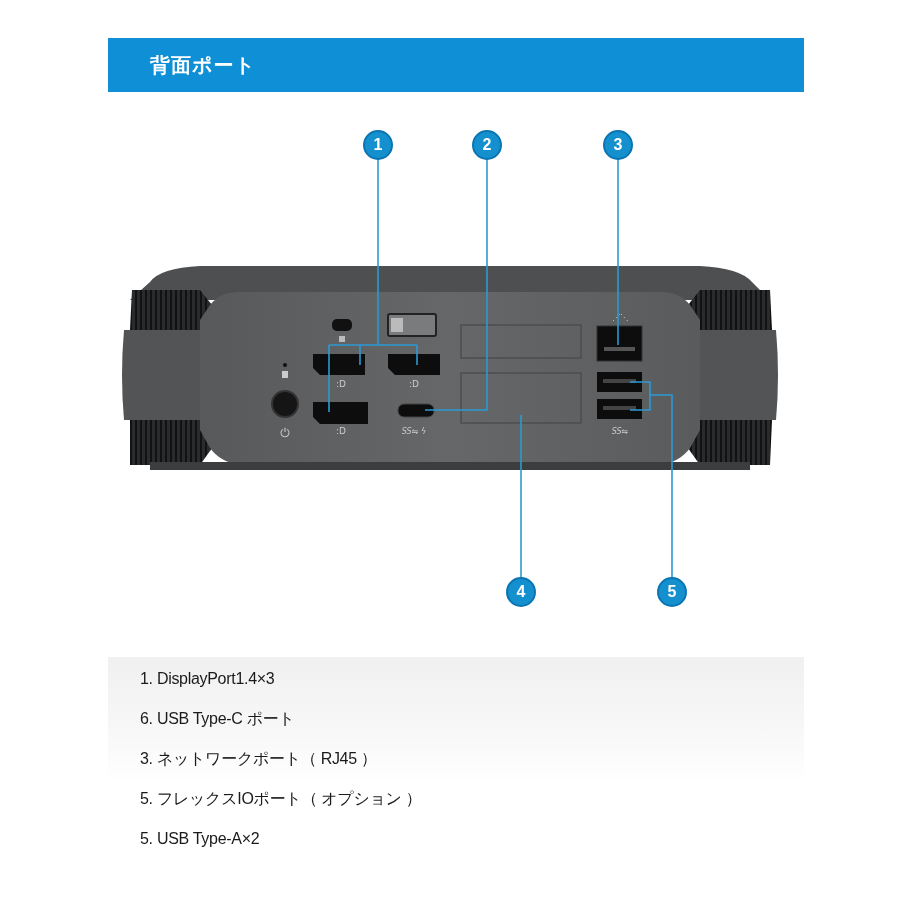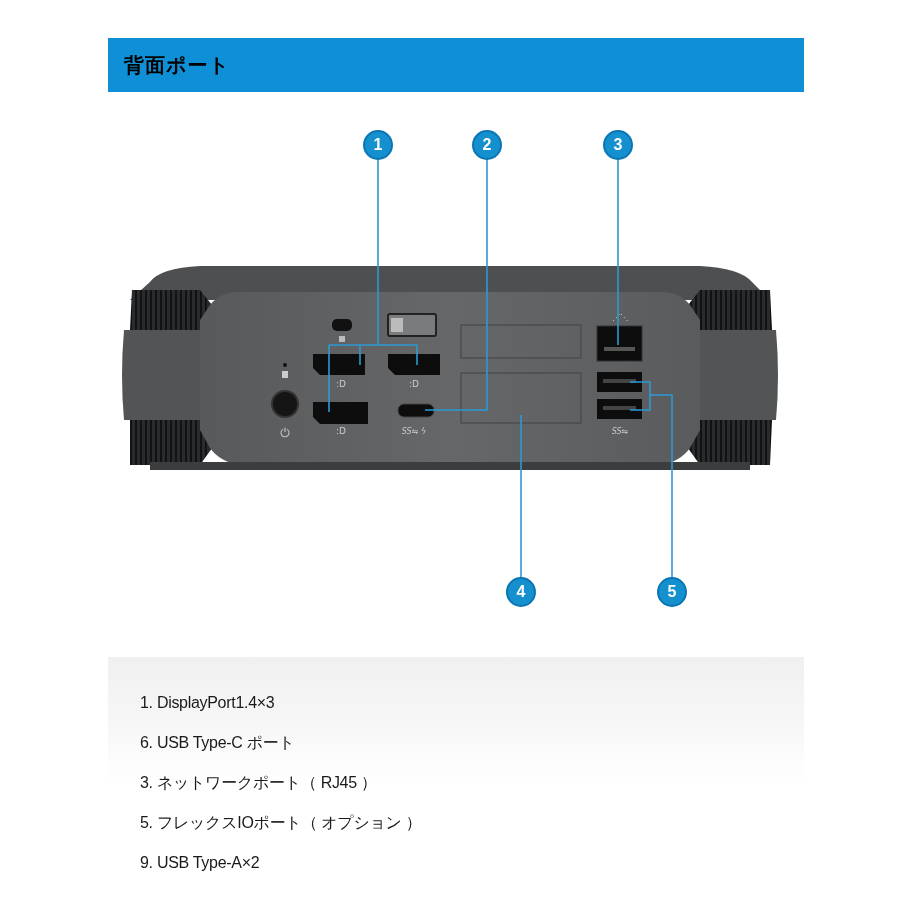--- a/index.html
+++ b/index.html
@@ -5,39 +5,39 @@
     * { box-sizing: border-box; margin: 0; padding: 0; }
     html, body { width: 900px; height: 900px; background: #ffffff; overflow: hidden; }
     body { position: relative; font-family: "DejaVu Sans", sans-serif; }
 
     .header {
       position: absolute; left: 108px; top: 38px; width: 696px; height: 54px;
       background: #0f8fd6;
       display: flex; align-items: center;
     }
     .header-title {
-      color: #000000; font-size: 20px; font-weight: bold; padding-left: 16px;
+      color: #ffffff; font-size: 20px; font-weight: bold; padding-left: 42px;
       letter-spacing: 1px;
     }
 
     .diagram { position: absolute; left: 0; top: 0; width: 900px; height: 640px; }
 
     .callout {
       position: absolute; width: 30px; height: 30px; border-radius: 50%;
       background: #1590cf; border: 2px solid #0b75b3;
       color: #fff; font-weight: bold; font-size: 16px;
       display: flex; align-items: center; justify-content: center;
       font-family: "Liberation Sans", sans-serif;
     }
 
     .spec-panel {
       position: absolute; left: 108px; top: 657px; width: 696px; height: 230px;
       background: linear-gradient(to bottom, #f0f0f0 0%, #f7f7f7 30%, #ffffff 55%, #ffffff 100%);
     }
-    .spec-list { position: absolute; left: 140px; top: 692px; list-style: none; }
+    .spec-list { position: absolute; left: 140px; top: 668px; list-style: none; }
     .spec-item {
       font-family: "Liberation Sans", sans-serif;
       font-size: 16px; color: #1a1a1a; height: 40px; line-height: 22px;
       letter-spacing: -0.3px;
     }
   </style>
 </head>
 <body>
 
 <div class="header">
@@ -136,14 +136,14 @@
 <div class="callout" style="left:603px;top:130px;">3</div>
 <div class="callout" style="left:506px;top:577px;">4</div>
 <div class="callout" style="left:657px;top:577px;">5</div>
 
 <div class="spec-panel"></div>
 <ul class="spec-list">
   <li class="spec-item">1. DisplayPort1.4×3</li>
   <li class="spec-item">6. USB Type-C ポート</li>
   <li class="spec-item">3. ネットワークポート（ RJ45 ）</li>
   <li class="spec-item">5. フレックスIOポート（ オプション ）</li>
-  <li class="spec-item">9. USB Type-A×2</li>
+  <li class="spec-item">5. USB Type-A×2</li>
 </ul>
 
 </body></html>

